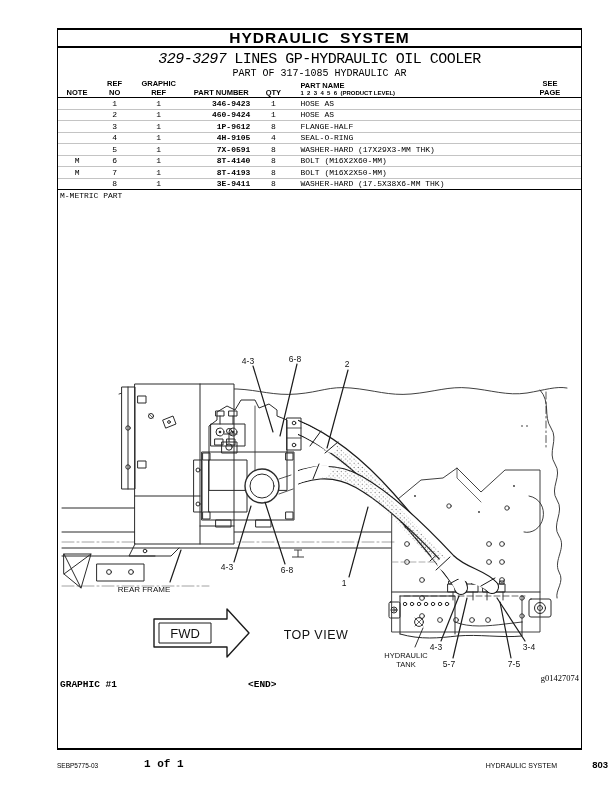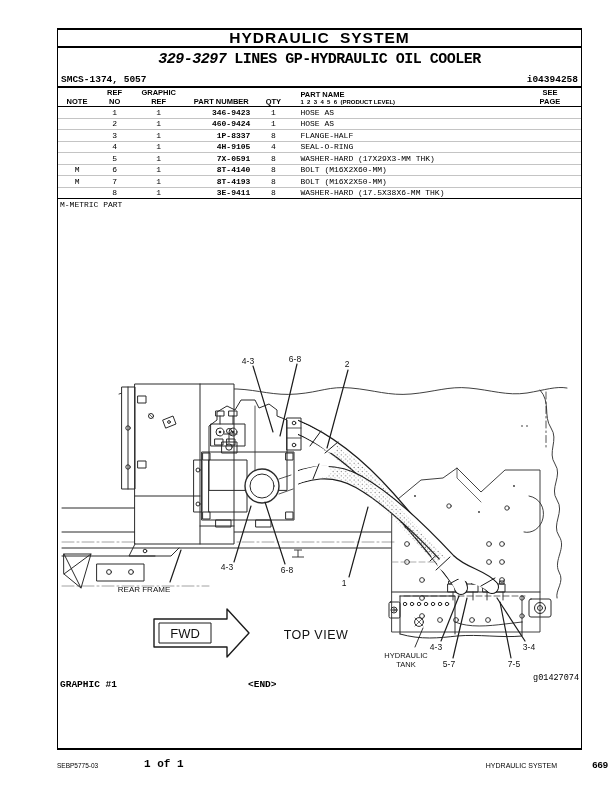--- a/index.html
+++ b/index.html
@@ -1,21 +1,21 @@
 <!DOCTYPE html>
 <html><head>
 <meta charset="utf-8">
 <style>
   html,body{margin:0;padding:0;background:#fff;}
   .page{position:relative;width:612px;height:792px;background:#fff;font-family:"Liberation Sans",sans-serif;color:#000;overflow:hidden;}
   .sheet{position:absolute;left:57px;top:28px;width:525px;height:722px;box-sizing:border-box;
          border:1.5px solid #000;border-top-width:2.5px;border-bottom-width:2.5px;}
   .title-bar{border-bottom:2.5px solid #000;text-align:center;font-weight:bold;font-size:15.5px;
              letter-spacing:1px;word-spacing:5px;height:16px;line-height:15px;}
-  .subtitle{text-align:center;margin-top:3px;font-family:"Liberation Mono","DejaVu Sans Mono",monospace;font-weight:bold;}
+  .subtitle{text-align:center;margin-top:3px;font-family:"Liberation Mono","DejaVu Sans Mono",monospace;font-weight:normal;}
   .subtitle .main{font-size:15px;letter-spacing:-0.5px;white-space:nowrap;}
   .subtitle .main .pn{font-style:italic;margin-right:8px;}
   .subtitle .sub{font-size:10px;line-height:11px;}
   .smcs{display:flex;justify-content:space-between;margin-top:6px;padding:0 3px 1px 3px;
         border-bottom:2px solid #000;font-family:"Liberation Mono","DejaVu Sans Mono",monospace;font-weight:bold;font-size:9.5px;}
   table{width:100%;border-collapse:collapse;table-layout:fixed;margin-top:1px;}
   thead tr{border-bottom:1px solid #000;}
   th{font-size:7.5px;font-weight:bold;vertical-align:bottom;padding:0;line-height:1.15;}
   th.pname-h{text-align:left;padding-left:12px;margin-top:24px;}
   th .pl{font-size:6px;font-weight:bold;white-space:pre;}
@@ -23,45 +23,42 @@
   td{font-family:"Liberation Mono","DejaVu Sans Mono",monospace;font-size:8px;height:10.5px;line-height:10px;padding:0;white-space:nowrap;overflow:hidden;}
   .c{text-align:center;}
   .partnum{font-weight:bold;text-align:right;padding-right:8px;}
   .pname{text-align:left;padding-left:12px;margin-top:39px;}
   .footnote{font-family:"Liberation Mono","DejaVu Sans Mono",monospace;font-size:8px;border-top:1px solid #000000;padding:1px 0 0 2px;}
   .diagram{position:absolute;top:306px;left:1px;}
   .bottom-row{position:absolute;top:646px;left:0;width:100%;height:14px;
               font-family:"Liberation Mono","DejaVu Sans Mono",monospace;font-weight:bold;font-size:9.5px;}
   .graphic-caption{position:absolute;left:2px;top:3px;}
   .end-marker{position:absolute;left:190px;top:3px;}
-  .graphic-id{position:absolute;right:2px;top:-3px;font-family:Liberation Mono, monospace;font-weight:normal;font-size:8.5px;}
+  .graphic-id{position:absolute;right:2px;top:-3px;font-family:Liberation Serif, serif;font-weight:normal;font-size:8.5px;}
   .f-doc{position:absolute;left:57px;top:762px;font-size:6.5px;}
   .f-page{position:absolute;left:144px;top:758px;font-family:"Liberation Mono","DejaVu Sans Mono",monospace;font-weight:bold;font-size:11px;}
   .f-sec{position:absolute;right:55px;top:762px;font-size:7px;}
   .f-num{position:absolute;right:4px;top:759px;font-weight:bold;font-size:9.5px;}
   svg text{font-family:"Liberation Sans",sans-serif;fill:#111;}
 </style>
 </head>
 <body>
 
 <div class="page">
   <div class="sheet">
 
     <div class="title-bar">HYDRAULIC SYSTEM</div>
 
     <div class="subtitle">
       <div class="main">
         <span class="pn">329-3297</span><span>LINES GP-HYDRAULIC OIL COOLER</span>
       </div>
+      <div class="sub">PART OF 317-1085 HYDRAULIC AR</div>
     </div>
 
-    <div class="smcs">
-      <span>SMCS-1374, 5057</span>
-      <span>i04394258</span>
-    </div>
 
     <table>
       <colgroup>
         <col style="width:38px">
           <col style="width:37px">
           <col style="width:51px">
         <col style="width:74px">
           <col style="width:30px">
           <col style="width:230px">
           <col style="width:62px">
@@ -105,21 +102,21 @@
           <td class="c">1</td>
             <td class="partnum">460-9424</td>
           <td class="c">1</td>
             <td class="pname">HOSE AS</td>
           <td class="c"></td>
         </tr>
         <tr>
           <td class="c"></td>
             <td class="c">3</td>
           <td class="c">1</td>
-            <td class="partnum">1P-8337</td>
+            <td class="partnum">1P-9612</td>
           <td class="c">8</td>
             <td class="pname">FLANGE-HALF</td>
           <td class="c"></td>
         </tr>
         <tr>
           <td class="c"></td>
             <td class="c">4</td>
           <td class="c">1</td>
             <td class="partnum">4H-9105</td>
           <td class="c">4</td>
@@ -373,14 +370,14 @@
     <div class="bottom-row">
       <span class="graphic-caption">GRAPHIC #1</span>
       <span class="end-marker">&lt;END&gt;</span>
       <span class="graphic-id">g01427074</span>
     </div>
   </div>
 
   <span class="f-doc">SEBP5775-03</span>
   <span class="f-page">1 of 1</span>
   <span class="f-sec">HYDRAULIC SYSTEM</span>
-  <span class="f-num">669</span>
+  <span class="f-num">803</span>
 </div>
 
 </body></html>

